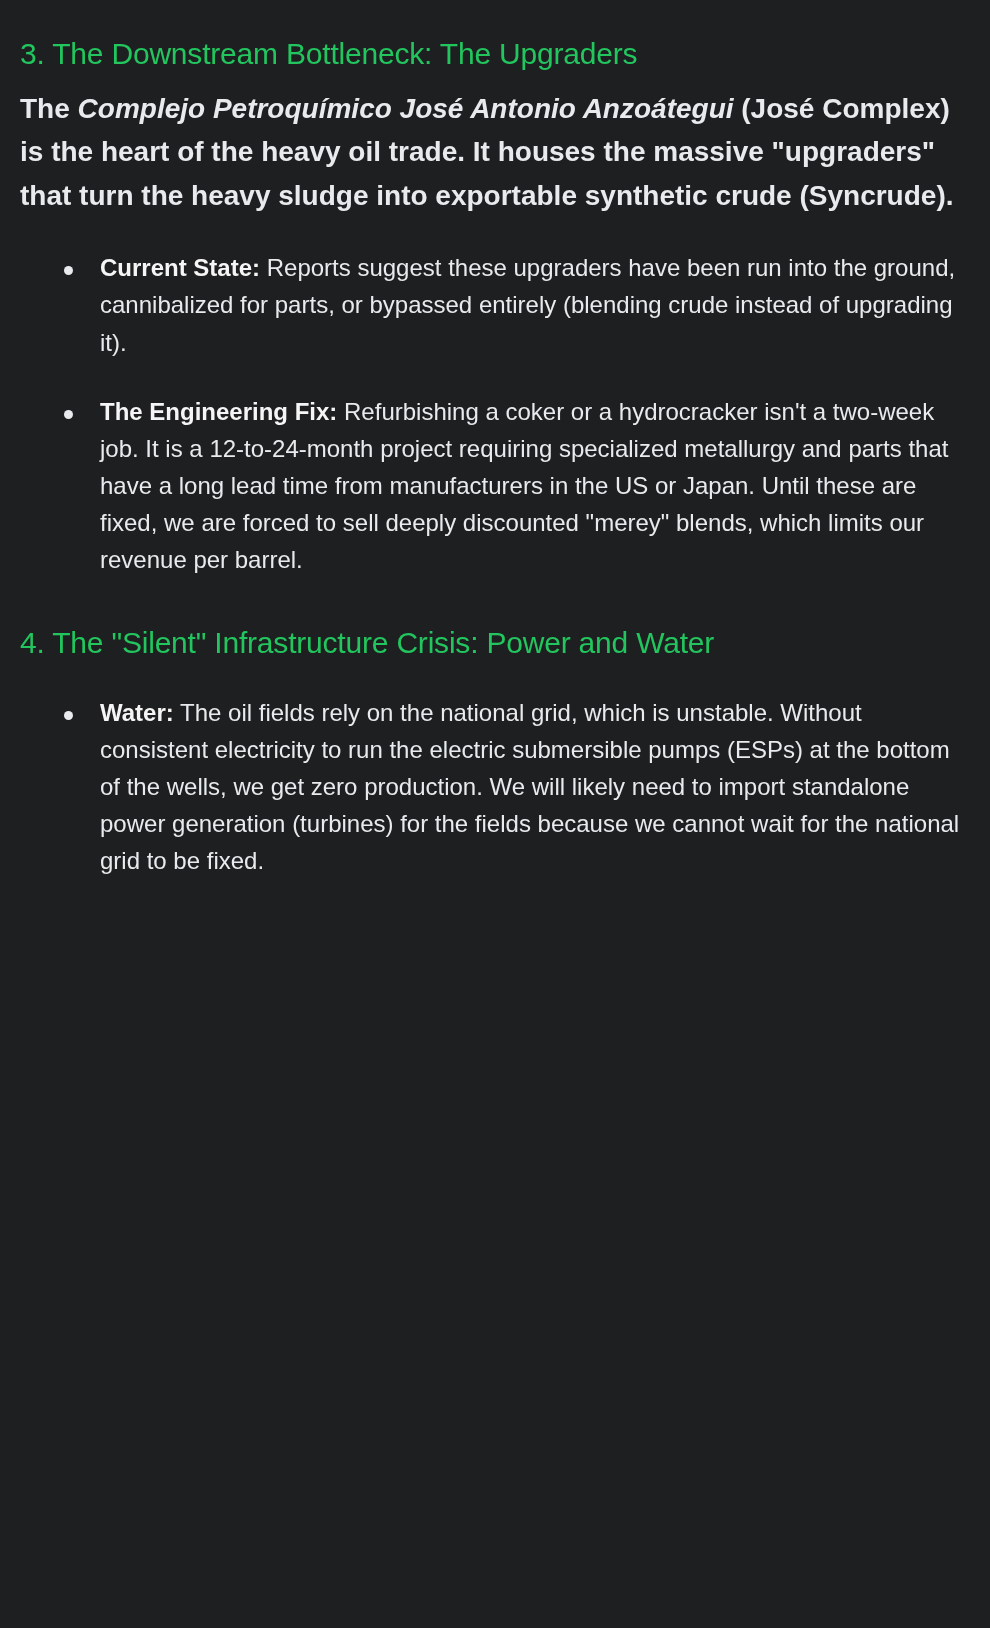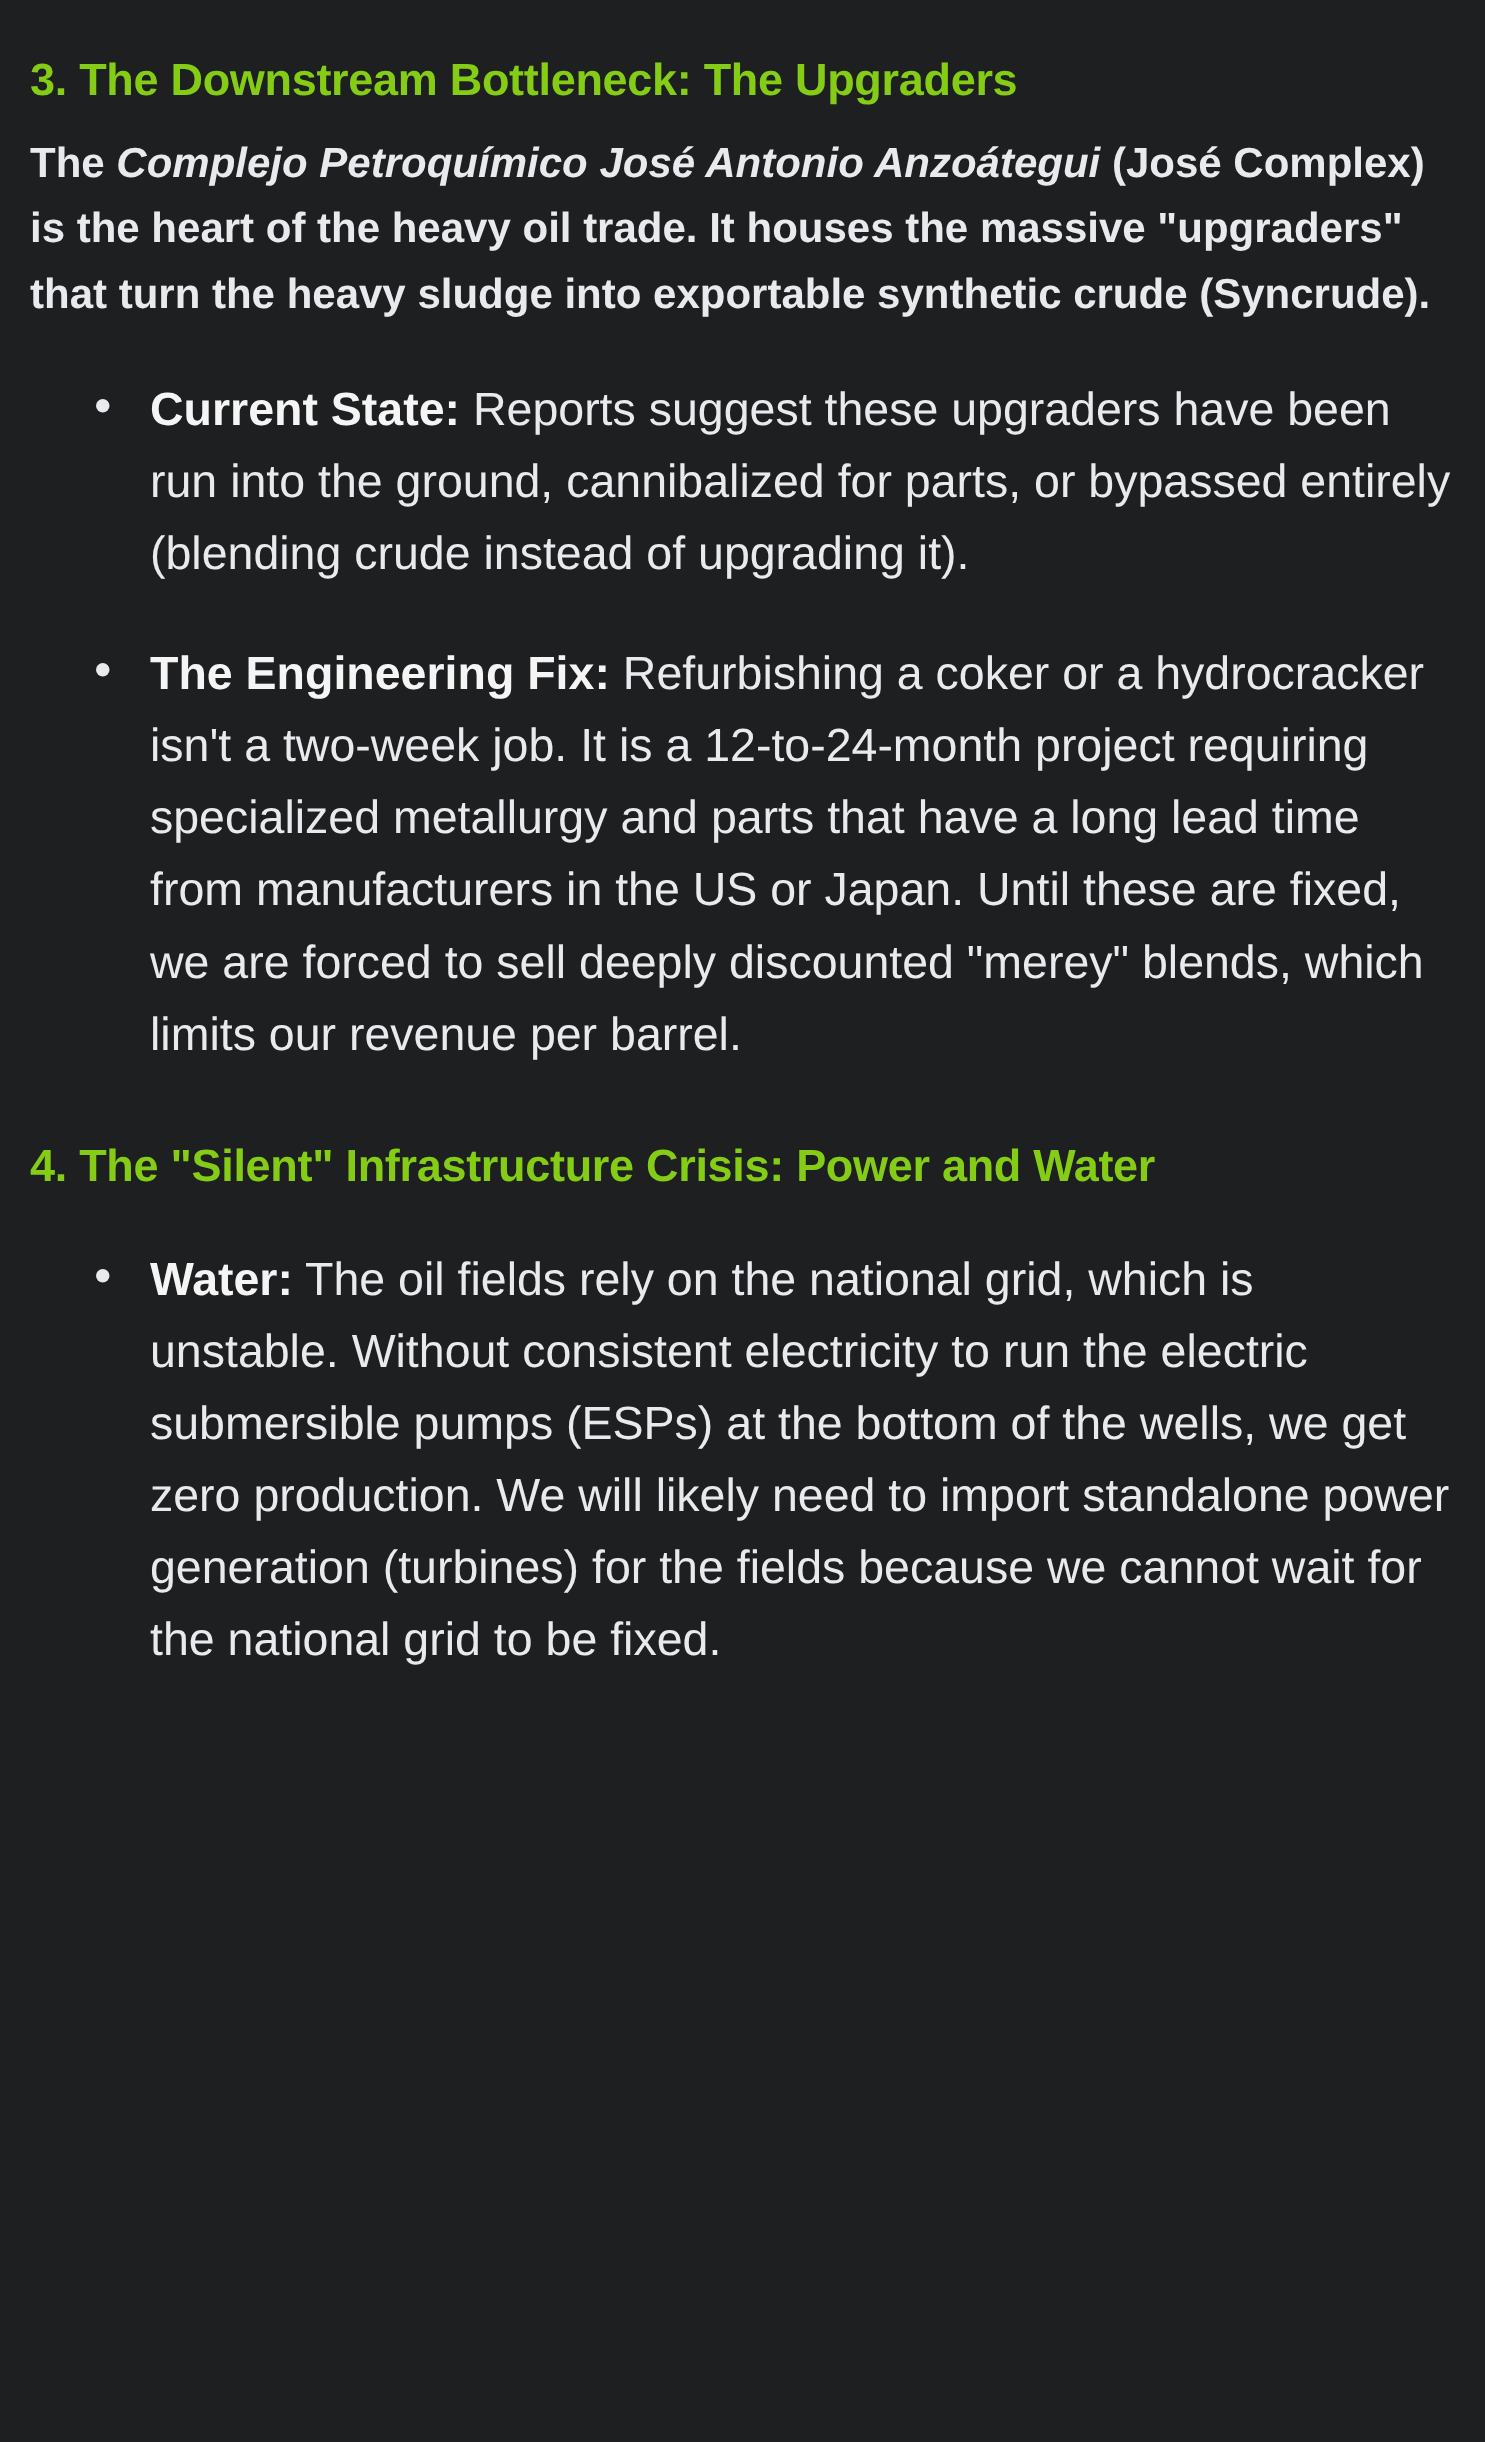--- a/index.html
+++ b/index.html
@@ -15,24 +15,24 @@
     -webkit-font-smoothing: antialiased;
   }
   .page {
     width: 990px;
     box-sizing: border-box;
     padding: 34px 20px 20px 20px;
   }
   h2.section-heading {
     font-size: 30px;
     line-height: 1.3;
-    font-weight: 700;
+    font-weight: 400;
     margin: 0 0 14px 0;
     letter-spacing: -0.2px;
-    color: #84cc16;
+    color: #22c55e;
   }
   .section-2 h2.section-heading {
     margin-top: 0;
   }
   p.para {
     font-size: 28px;
     line-height: 1.55;
     margin: 0 0 8px 0;
     color: #e8eaed;
     font-weight: 700;
@@ -42,21 +42,21 @@
   }
   ul.bullets {
     list-style: none;
     margin: 6px 0 0 0;
     padding: 0;
   }
   ul.bullets > li {
     position: relative;
     padding-left: 80px;
     margin-bottom: 22px;
-    font-size: 31px;
+    font-size: 24px;
     line-height: 1.55;
     color: #e8eaed;
     margin-top: 32px;
   }
   ul.bullets > li:last-child {
     margin-bottom: 0;
   }
   ul.bullets > li .dot {
     position: absolute;
     left: 44px;

